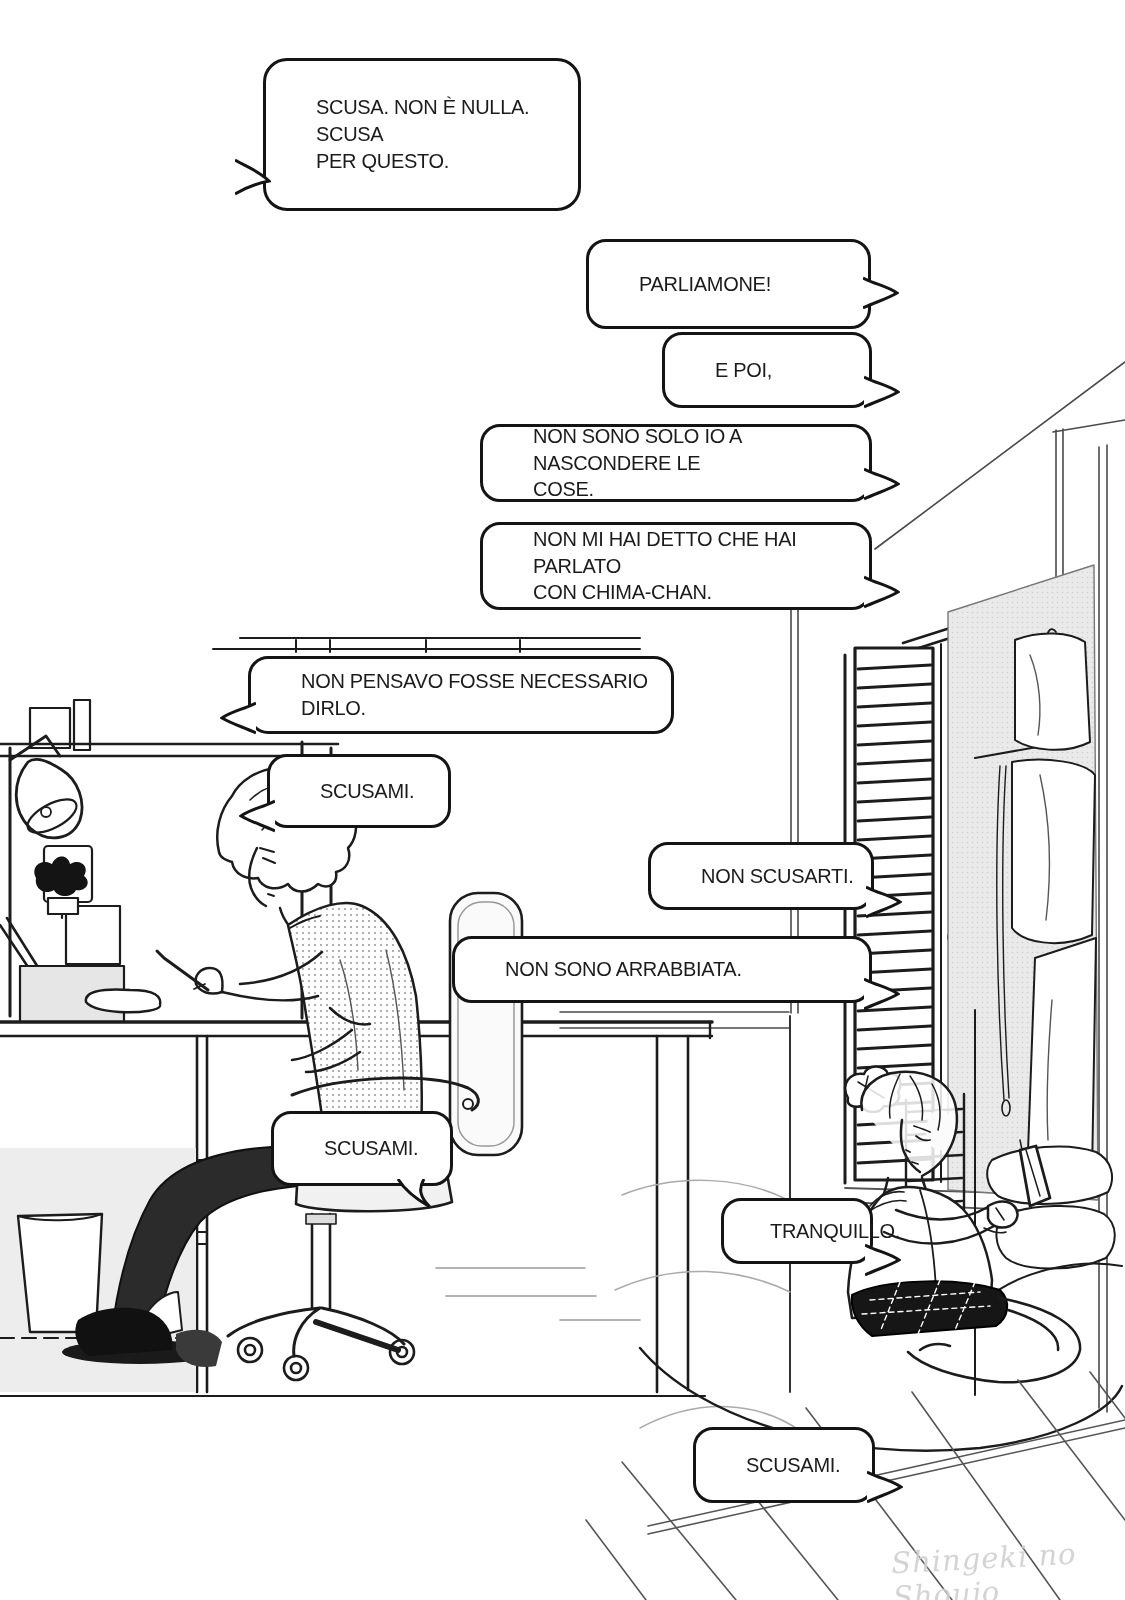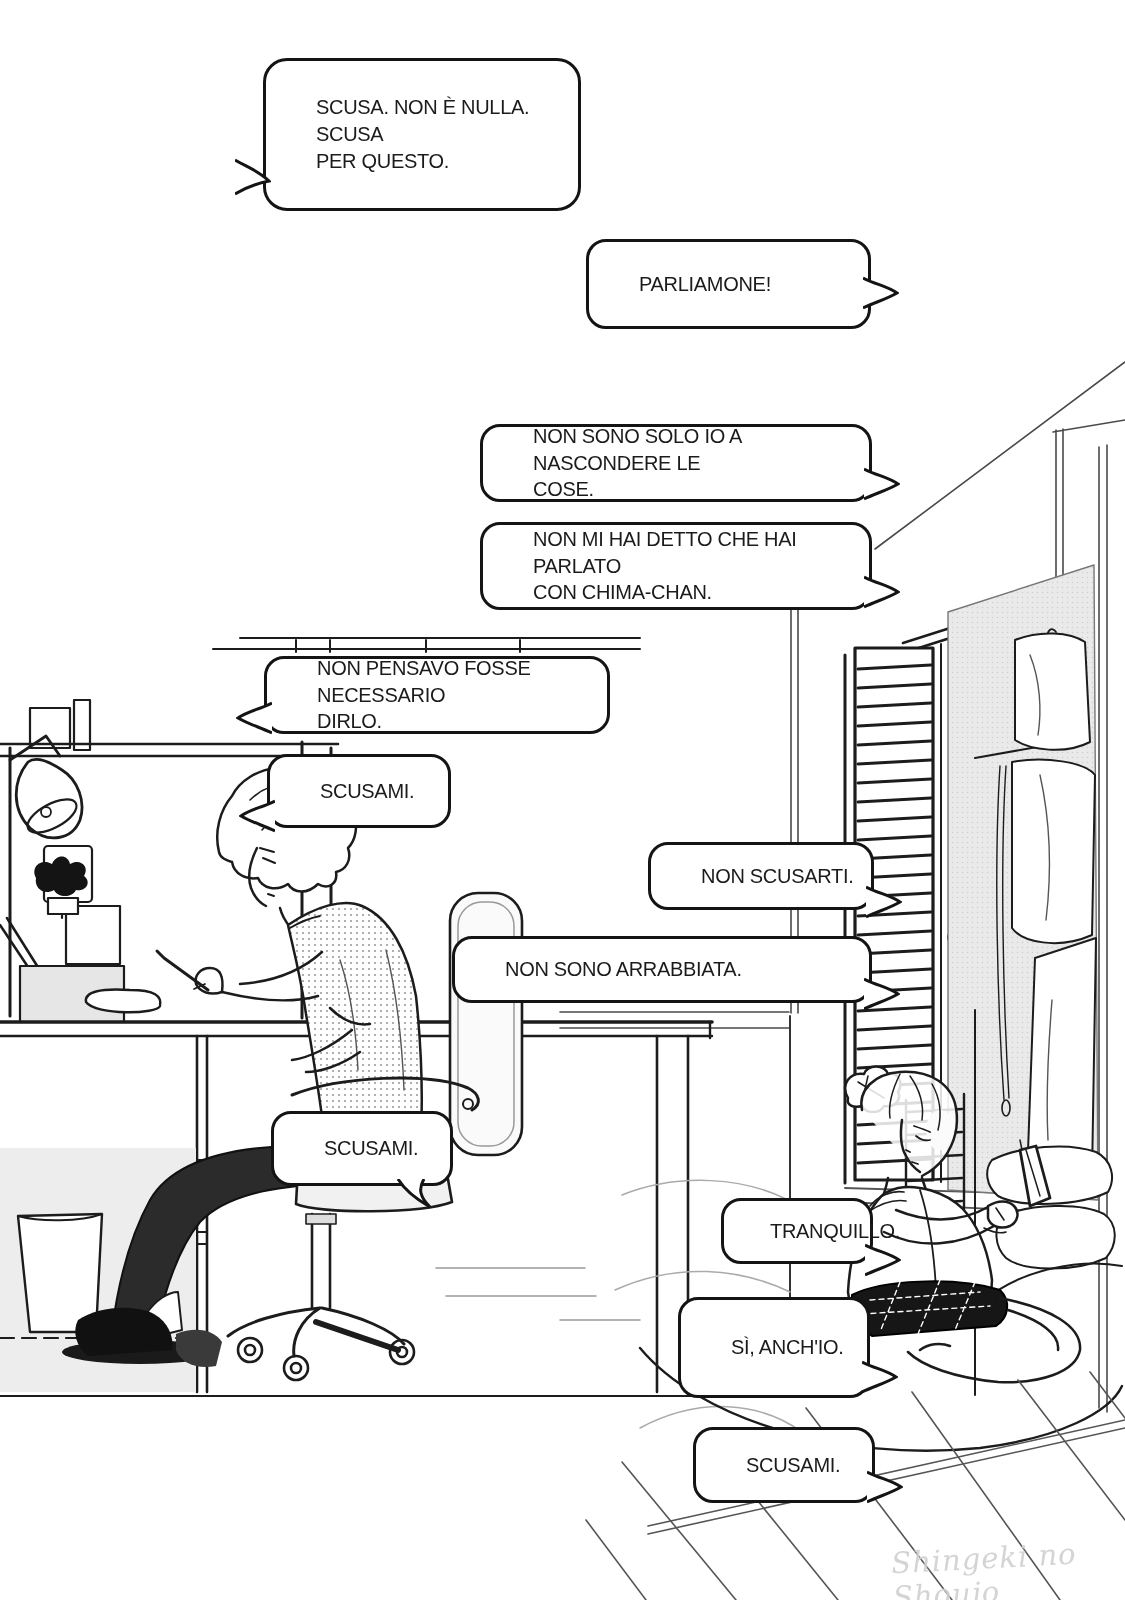--- a/index.html
+++ b/index.html
@@ -213,40 +213,47 @@
   </div>
 
   <div class="bubble" style="left:586px;top:239px;width:285px;height:90px">
     <span class="txt">PARLIAMONE!</span>
     <svg class="tail tail-right" style="top:34px" width="36" height="34" viewBox="0 0 36 34">
       <path d="M0,2 C14,9 24,10 34,17 C22,24 12,26 0,32 Z" fill="#fff"></path>
       <path d="M0,2 C14,9 24,10 34,17 C22,24 12,26 0,32" fill="none" stroke="#141414" stroke-width="3"></path>
     </svg>
   </div>
 
+  <div class="bubble" style="left:662px;top:332px;width:210px;height:76px">
+    <span class="txt">E POI,</span>
+    <svg class="tail tail-right" style="top:40px" width="36" height="34" viewBox="0 0 36 34">
+      <path d="M0,2 C14,9 24,10 34,17 C22,24 12,26 0,32 Z" fill="#fff"></path>
+      <path d="M0,2 C14,9 24,10 34,17 C22,24 12,26 0,32" fill="none" stroke="#141414" stroke-width="3"></path>
+    </svg>
+  </div>
 
   <div class="bubble" style="left:480px;top:522px;width:392px;height:88px">
     <span class="txt">NON MI HAI DETTO CHE HAI PARLATO
 CON CHIMA-CHAN.</span>
     <svg class="tail tail-right" style="top:50px" width="36" height="34" viewBox="0 0 36 34">
       <path d="M0,2 C14,9 24,10 34,17 C22,24 12,26 0,32 Z" fill="#fff"></path>
       <path d="M0,2 C14,9 24,10 34,17 C22,24 12,26 0,32" fill="none" stroke="#141414" stroke-width="3"></path>
     </svg>
   </div>
 
   <div class="bubble" style="left:480px;top:424px;width:392px;height:78px">
     <span class="txt">NON SONO SOLO IO A NASCONDERE LE
 COSE.</span>
     <svg class="tail tail-right" style="top:40px" width="36" height="34" viewBox="0 0 36 34">
       <path d="M0,2 C14,9 24,10 34,17 C22,24 12,26 0,32 Z" fill="#fff"></path>
       <path d="M0,2 C14,9 24,10 34,17 C22,24 12,26 0,32" fill="none" stroke="#141414" stroke-width="3"></path>
     </svg>
   </div>
 
-  <div class="bubble" style="left:264px;top:656px;width:346px;height:78px">
+  <div class="bubble" style="left:248px;top:656px;width:426px;height:78px">
     <span class="txt">NON PENSAVO FOSSE NECESSARIO
 DIRLO.</span>
     <svg class="tail tail-left" style="top:42px" width="36" height="34" viewBox="0 0 36 34">
       <path d="M0,2 C14,9 24,10 34,17 C22,24 12,26 0,32 Z" fill="#fff"></path>
       <path d="M0,2 C14,9 24,10 34,17 C22,24 12,26 0,32" fill="none" stroke="#141414" stroke-width="3"></path>
     </svg>
   </div>
 
   <div class="bubble" style="left:267px;top:754px;width:184px;height:74px">
     <span class="txt">SCUSAMI.</span>
@@ -282,27 +289,20 @@
   </div>
 
   <div class="bubble" style="left:721px;top:1198px;width:152px;height:66px">
     <span class="txt" style="padding:0 13px">TRANQUILLO.</span>
     <svg class="tail tail-right" style="top:42px" width="36" height="34" viewBox="0 0 36 34">
       <path d="M0,2 C14,9 24,10 34,17 C22,24 12,26 0,32 Z" fill="#fff"></path>
       <path d="M0,2 C14,9 24,10 34,17 C22,24 12,26 0,32" fill="none" stroke="#141414" stroke-width="3"></path>
     </svg>
   </div>
 
-  <div class="bubble" style="left:678px;top:1297px;width:192px;height:101px">
-    <span class="txt">SÌ, ANCH'IO.</span>
-    <svg class="tail tail-right" style="top:60px" width="36" height="34" viewBox="0 0 36 34">
-      <path d="M0,2 C14,9 24,10 34,17 C22,24 12,26 0,32 Z" fill="#fff"></path>
-      <path d="M0,2 C14,9 24,10 34,17 C22,24 12,26 0,32" fill="none" stroke="#141414" stroke-width="3"></path>
-    </svg>
-  </div>
 
   <div class="bubble" style="left:693px;top:1427px;width:182px;height:76px">
     <span class="txt">SCUSAMI.</span>
     <svg class="tail tail-right" style="top:40px" width="36" height="34" viewBox="0 0 36 34">
       <path d="M0,2 C14,9 24,10 34,17 C22,24 12,26 0,32 Z" fill="#fff"></path>
       <path d="M0,2 C14,9 24,10 34,17 C22,24 12,26 0,32" fill="none" stroke="#141414" stroke-width="3"></path>
     </svg>
   </div>
 
   <div class="watermark">Shingeki no Shoujo</div>

